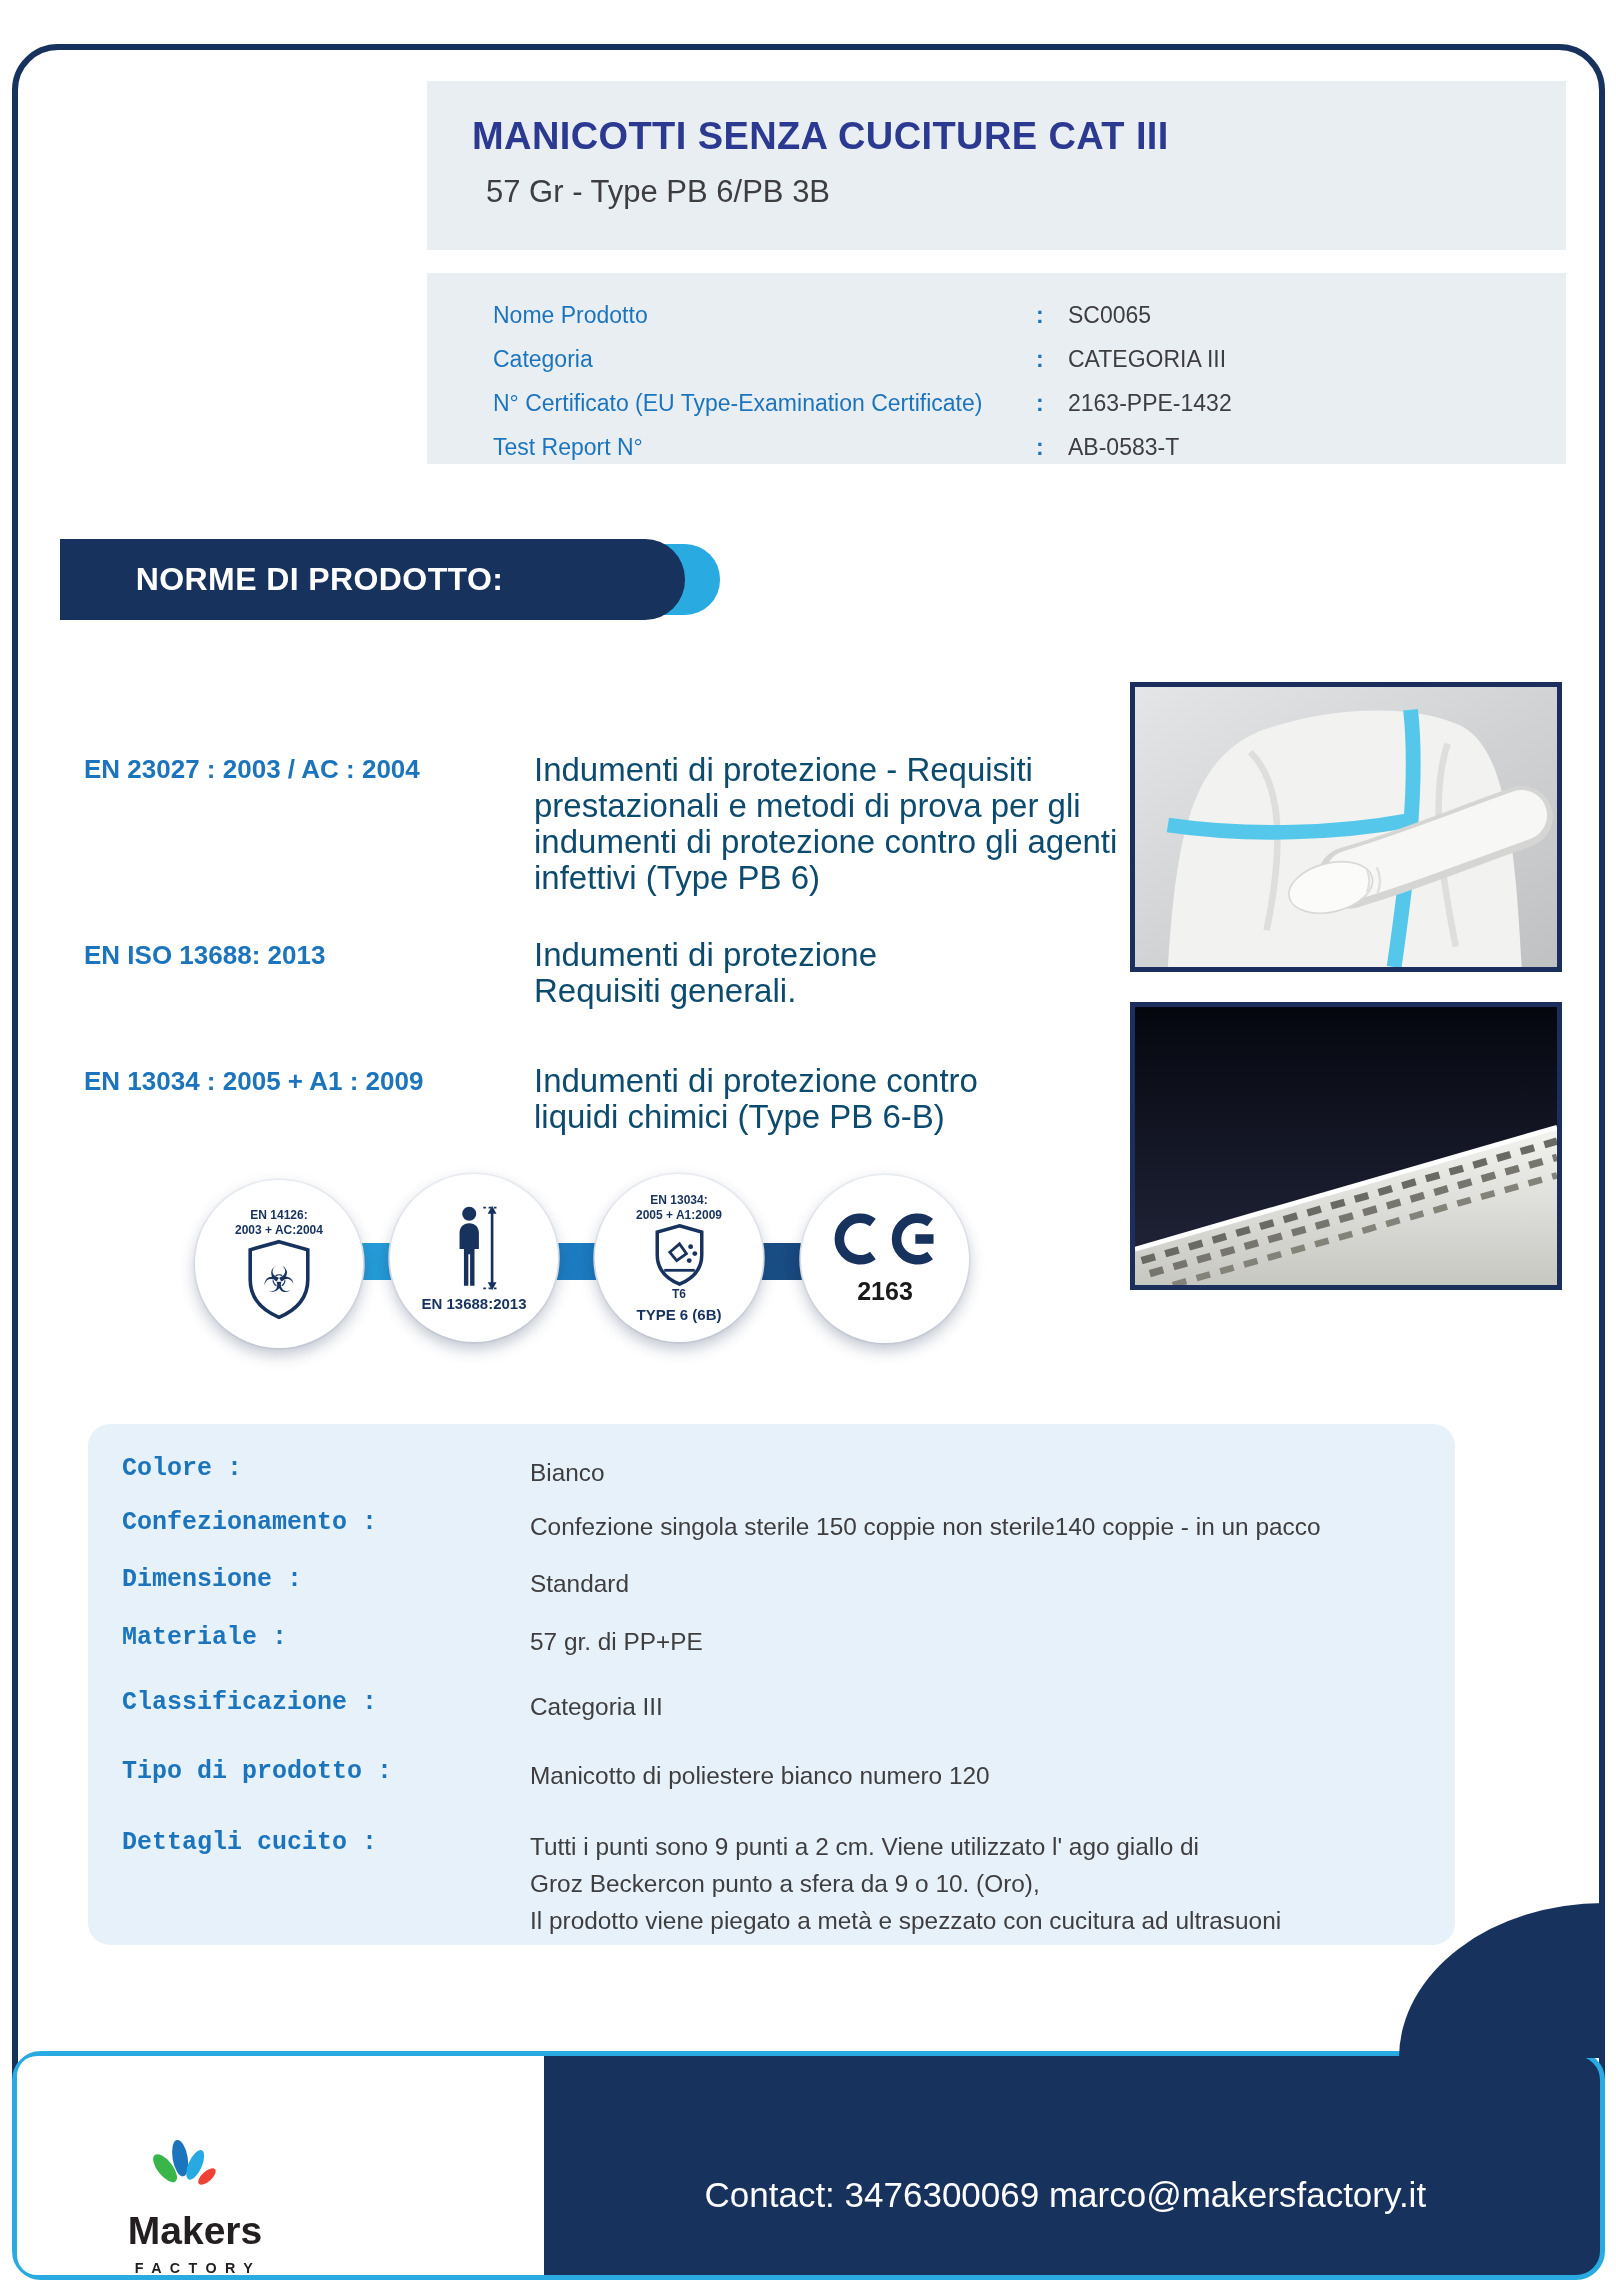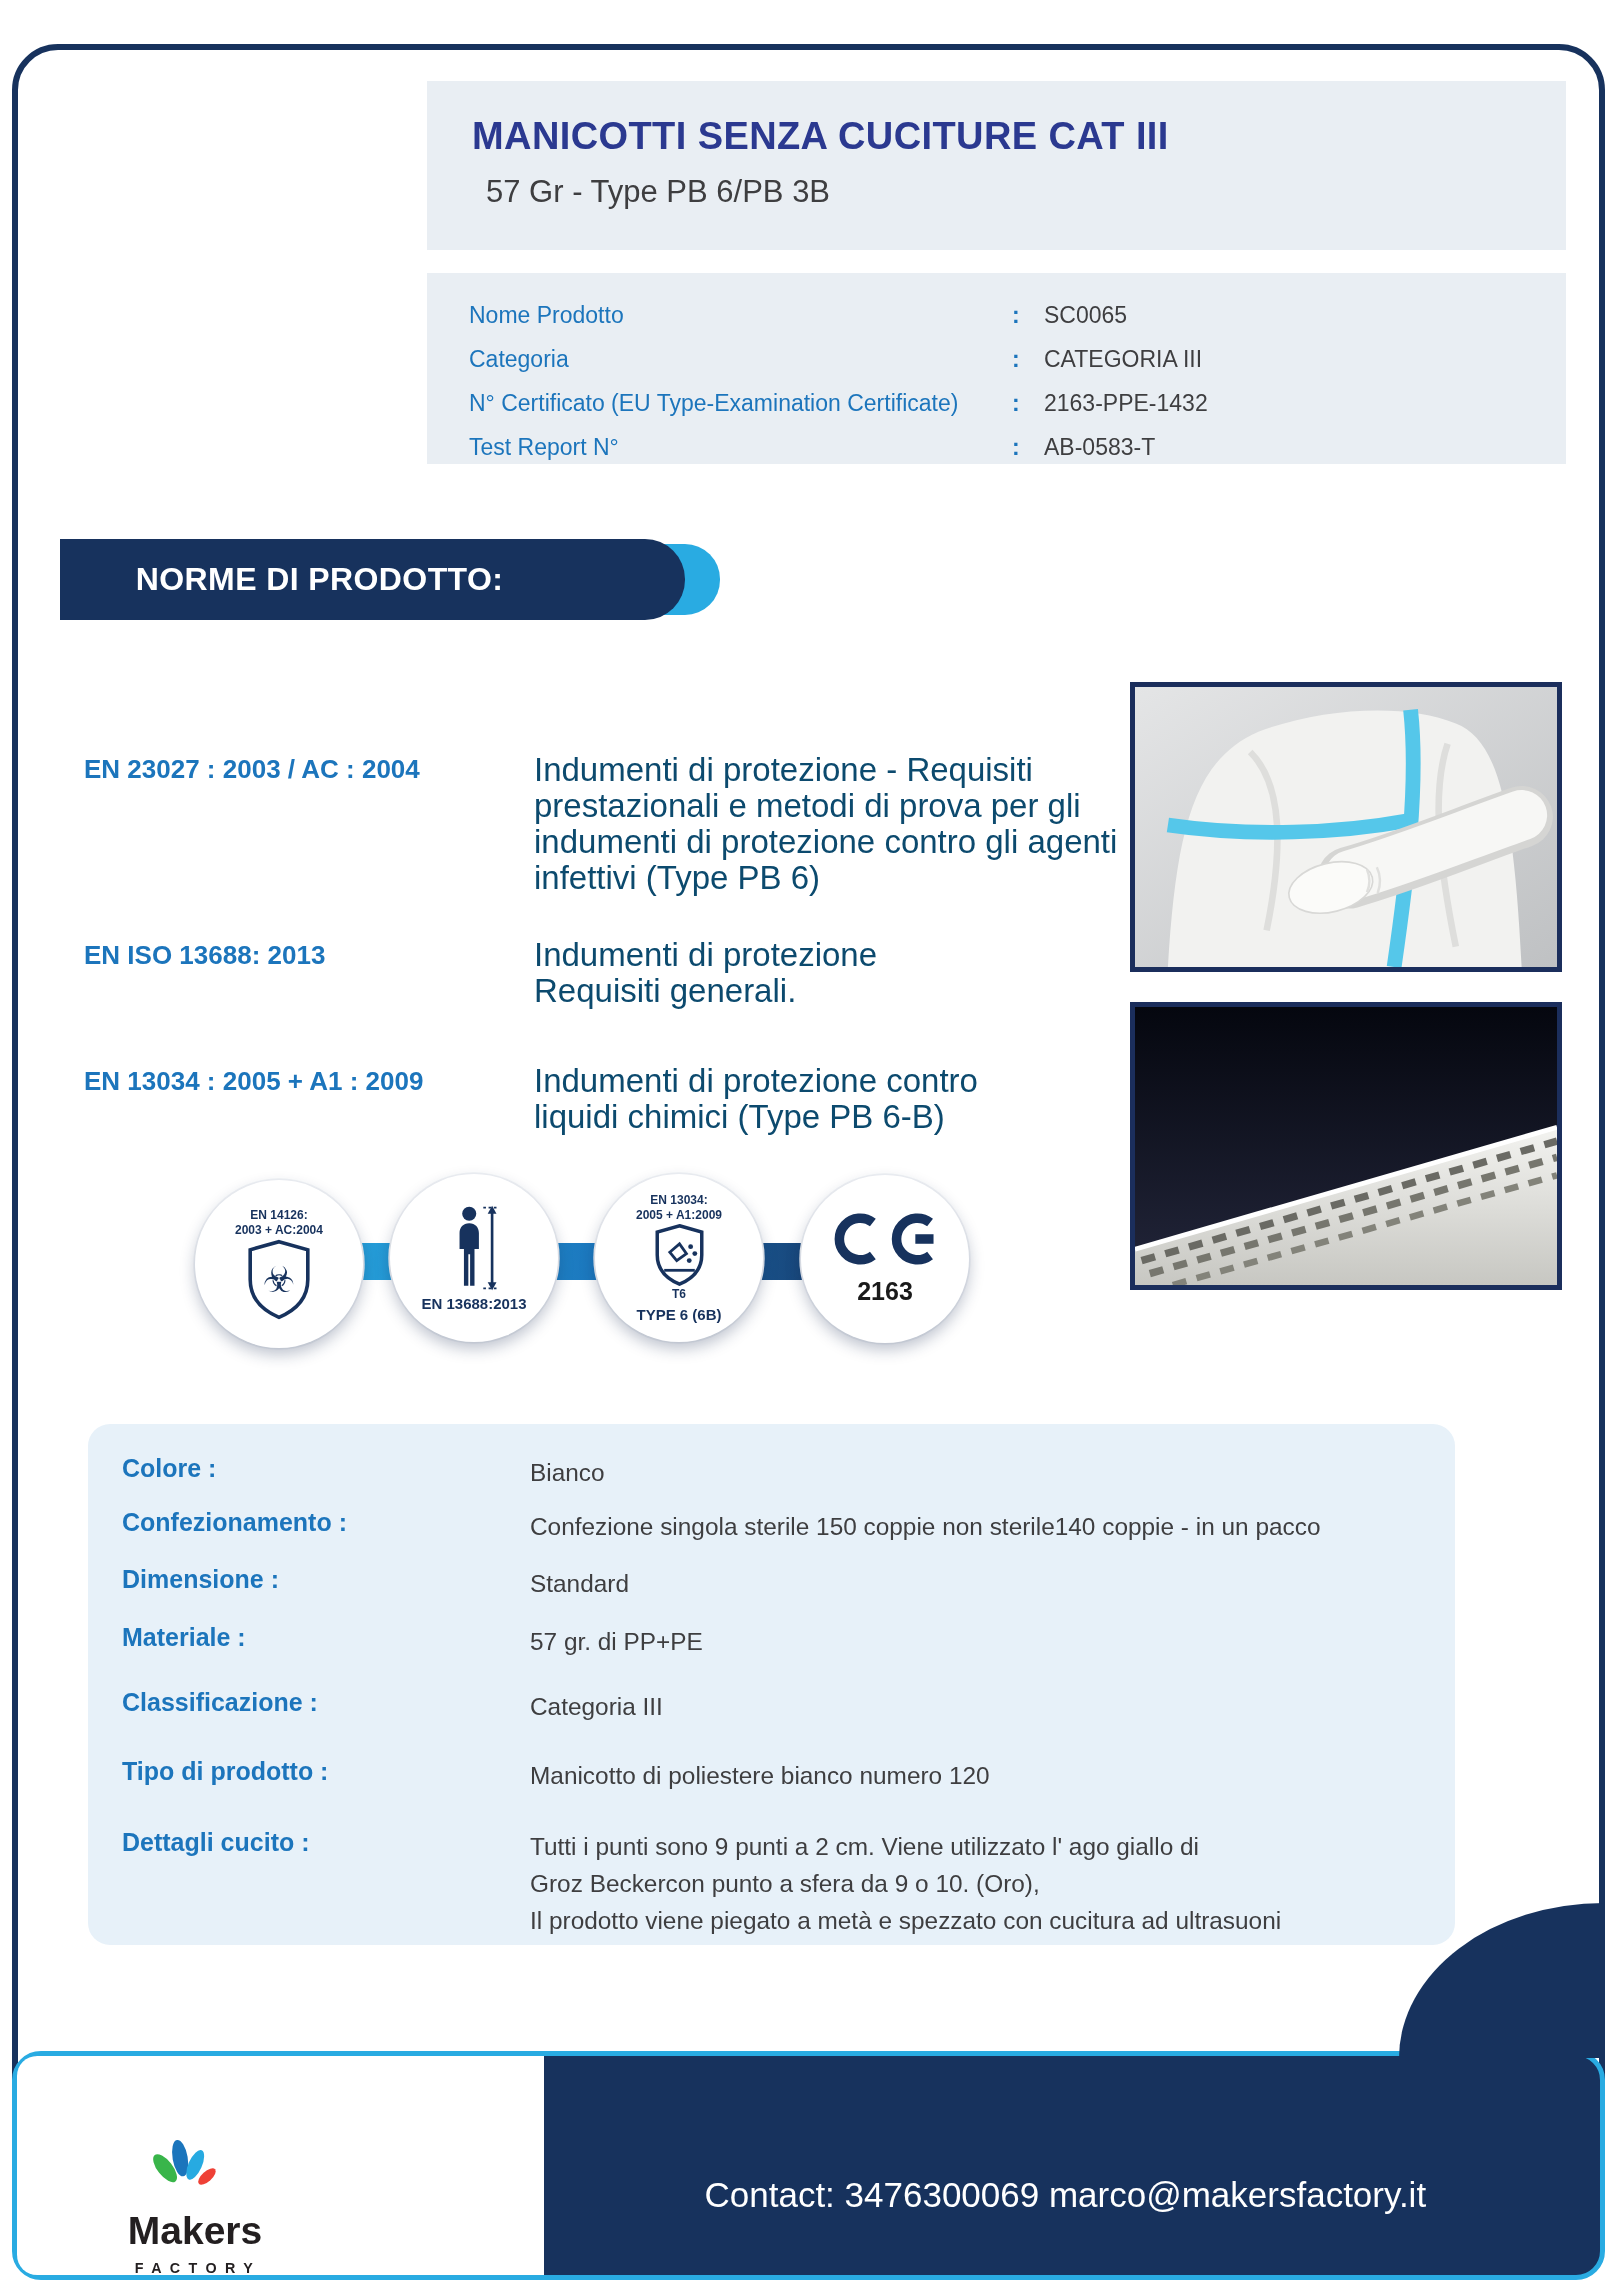--- a/index.html
+++ b/index.html
@@ -16,21 +16,21 @@
     border:6.7px solid #17325D; border-radius:46px;
   }
 
   
   .header-box { left:427px; top:81px; width:1139px; height:169px; background:#E9EEF3; }
   .title { position:absolute; left:45px; top:34px; font-size:38px; font-weight:bold; color:#2B3990; letter-spacing:0.4px; }
   .subtitle { position:absolute; left:59px; top:93px; font-size:31px; color:#3E3E40; }
 
   
   .info-box { left:427px; top:273px; width:1139px; height:191px; background:#E9EEF3; padding:20px 0 0 42px; }
-  .info-row { display:flex; height:44px; align-items:center; font-size:23px; }
+  .info-row { display:flex; height:44px; align-items:center; font-size:23px;margin-left:24px; }
   .info-label { width:543px; color:#1C75BC; }
   .info-sep { width:32px; color:#1C75BC; font-weight:bold; }
   .info-value { color:#3E3E40; }
 
   
   .banner-pill { left:581px; top:544px; width:139px; height:71px; background:#29ABE2; border-radius:35px; z-index:1; }
   .banner {
     left:11.8px; top:539px; width:625px; height:81px; background:#17325D;
     border-radius:0 40px 40px 0; z-index:2; display:flex; align-items:center;
     padding-left:76px; color:#ffffff; font-size:32px; font-weight:bold; letter-spacing:0.4px;margin-left:48px;
@@ -52,21 +52,21 @@
     box-shadow:0 6.7px 15px rgba(20,40,80,.28), 0 0 0 1.7px #f2f4f7;
     display:flex; flex-direction:column; align-items:center; justify-content:center; text-align:center;
   }
   .badge-tiny { font-size:12px; font-weight:bold; color:#17325D; line-height:15px; }
   .badge-label { font-size:15px; font-weight:bold; color:#17325D; margin-top:3.4px; }
   .badge-num { font-size:25px; font-weight:bold; color:#1A1A1A; margin-top:12px; }
 
   
   .specs-box { left:88px; top:1424px; width:1367px; height:521px; background:#E7F1F9; border-radius:22px; }
   .spec-row { position:absolute; left:0; width:100%; }
-  .spec-label { position:absolute; left:34px; font-size:25px; font-weight:bold; color:#1C75BC; white-space:nowrap; }
+  .spec-label { position:absolute; left:34px; font-size:25px; font-weight:bold; color:#1C75BC; white-space:nowrap;font-family:Liberation Mono, monospace; }
   .spec-value { position:absolute; left:442px; font-size:24.4px; color:#3E3E40; line-height:37px; white-space:pre-line; width:909px; }
 
   
   .swoosh { left:1399px; top:1903px; width:205px; height:155px; background:#17325D; border-top-left-radius:100%; z-index:3; }
   .footer {
     left:11.8px; top:2051px; width:1593px; height:229px; background:#17325D;
     border:5.9px solid #29ABE2; border-radius:29px; z-index:2;
   }
   .footer-white { position:absolute; left:0; top:0; bottom:0; width:527px; background:#ffffff; border-radius:20px 0 0 20px; }
   .logo-leaves { position:absolute; left:126px; top:77px; }

